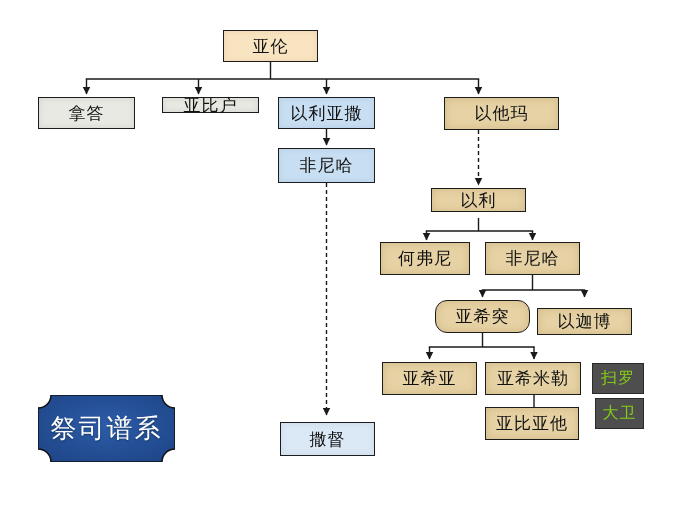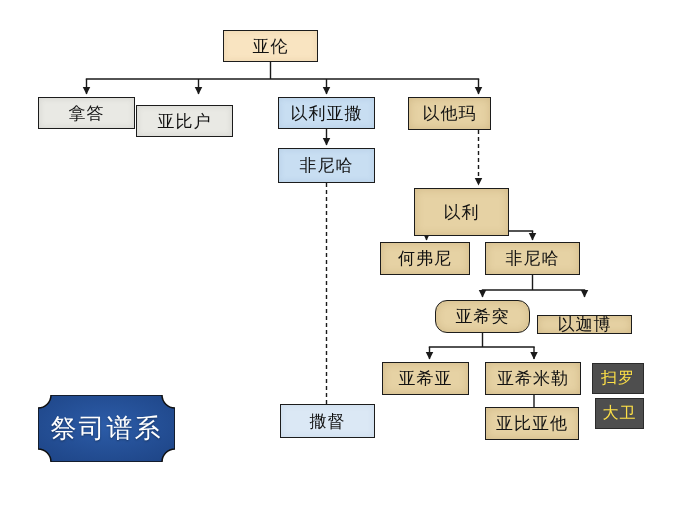--- a/index.html
+++ b/index.html
@@ -18,21 +18,21 @@
     display:flex;align-items:center;justify-content:center;
     font-size:17px;color:#111;
     letter-spacing:1px;
     white-space:nowrap;
   }
   .role-cream{background:var(--cream);box-shadow:inset 0 0 6px rgba(150,110,50,.12);}
   .role-gray{background:var(--gray);box-shadow:inset 0 0 6px rgba(90,90,90,.15);}
   .role-blue{background:var(--blue);box-shadow:inset 0 0 6px rgba(60,100,150,.12);}
   .role-lightblue{background:var(--lightblue);box-shadow:inset 0 0 6px rgba(60,100,150,.10);}
   .role-tan{background:var(--tan);box-shadow:inset 0 0 8px rgba(130,95,35,.22);}
-  .role-dark{background:var(--dark);color:#fde047;border-color:#2b2b2b;font-size:16px;}
+  .role-dark{background:var(--dark);color:#84cc16;border-color:#2b2b2b;font-size:16px;}
   #banner{position:absolute;left:38px;top:395px;width:137px;height:69px;}
   #banner-label{
     position:absolute;left:0;top:0;width:137px;height:67px;
     display:flex;align-items:center;justify-content:center;
     color:#fff;font-size:26px;letter-spacing:2px;
     text-shadow:0 1px 2px rgba(0,0,0,.35);
   }
 </style>
 <title>祭司谱系</title></head>
 <body>
@@ -87,31 +87,31 @@
     </g>
 
     <g stroke="#1a1a1a" stroke-width="1.4" fill="none">
       <line x1="534" y1="395" x2="534" y2="414" marker-end="url(#arrow)"></line>
     </g>
   </svg>
 
   <div id="node-layer">
       <div class="node role-cream" style="left: 223px; top: 30px; width: 95px; height: 32px;">亚伦</div>
       <div class="node role-gray" style="left: 38px; top: 97px; width: 97px; height: 32px;">拿答</div>
-      <div class="node role-gray" style="left: 136px; top: 97px; width: 97px; height: 32px; margin-top: 8px;">亚比户</div>
+      <div class="node role-gray" style="left: 162px; top: 97px; width: 97px; height: 16px;">亚比户</div>
       <div class="node role-blue" style="left: 278px; top: 97px; width: 97px; height: 32px;">以利亚撒</div>
-      <div class="node role-tan" style="left: 408px; top: 97px; width: 83px; height: 33px;">以他玛</div>
+      <div class="node role-tan" style="left: 444px; top: 97px; width: 115px; height: 33px;">以他玛</div>
       <div class="node role-blue" style="left: 278px; top: 148px; width: 97px; height: 35px;">非尼哈</div>
-      <div class="node role-lightblue" style="left: 280px; top: 404px; width: 95px; height: 34px;">撒督</div>
-      <div class="node role-tan" style="left: 414px; top: 188px; width: 95px; height: 48px;">以利</div>
+      <div class="node role-lightblue" style="left: 280px; top: 422px; width: 95px; height: 34px;">撒督</div>
+      <div class="node role-tan" style="left: 431px; top: 188px; width: 95px; height: 24px;">以利</div>
       <div class="node role-tan" style="left: 380px; top: 242px; width: 90px; height: 33px;">何弗尼</div>
       <div class="node role-tan" style="left: 485px; top: 242px; width: 95px; height: 33px;">非尼哈</div>
       <div class="node role-tan" style="left: 435px; top: 300px; width: 95px; height: 33px; border-radius: 12px;">亚希突</div>
-      <div class="node role-tan" style="left: 537px; top: 315px; width: 95px; height: 19px;">以迦博</div>
-      <div class="node role-tan" style="left: 382px; top: 362px; width: 87px; height: 33px;">亚希亚</div>
+      <div class="node role-tan" style="left: 537px; top: 308px; width: 95px; height: 27px;">以迦博</div>
+      <div class="node role-tan" style="left: 382px; top: 362px; width: 95px; height: 33px;">亚希亚</div>
       <div class="node role-tan" style="left: 485px; top: 362px; width: 96px; height: 33px;">亚希米勒</div>
       <div class="node role-tan" style="left: 485px; top: 407px; width: 94px; height: 33px;">亚比亚他</div>
       <div class="node role-dark" style="left: 592px; top: 363px; width: 52px; height: 31px;">扫罗</div>
       <div class="node role-dark" style="left: 595px; top: 398px; width: 49px; height: 31px;">大卫</div>
     </div>
 
   <div id="banner">
     <svg width="137" height="67" viewBox="0 0 137 67" xmlns="http://www.w3.org/2000/svg">
       <path d="M13,0 H124 A13,13 0 0 0 137,13 V54 A13,13 0 0 0 124,67 H13 A13,13 0 0 0 0,54 V13 A13,13 0 0 0 13,0 Z" fill="url(#bannerGrad)" stroke="#111" stroke-width="1.5"></path>
     </svg>

